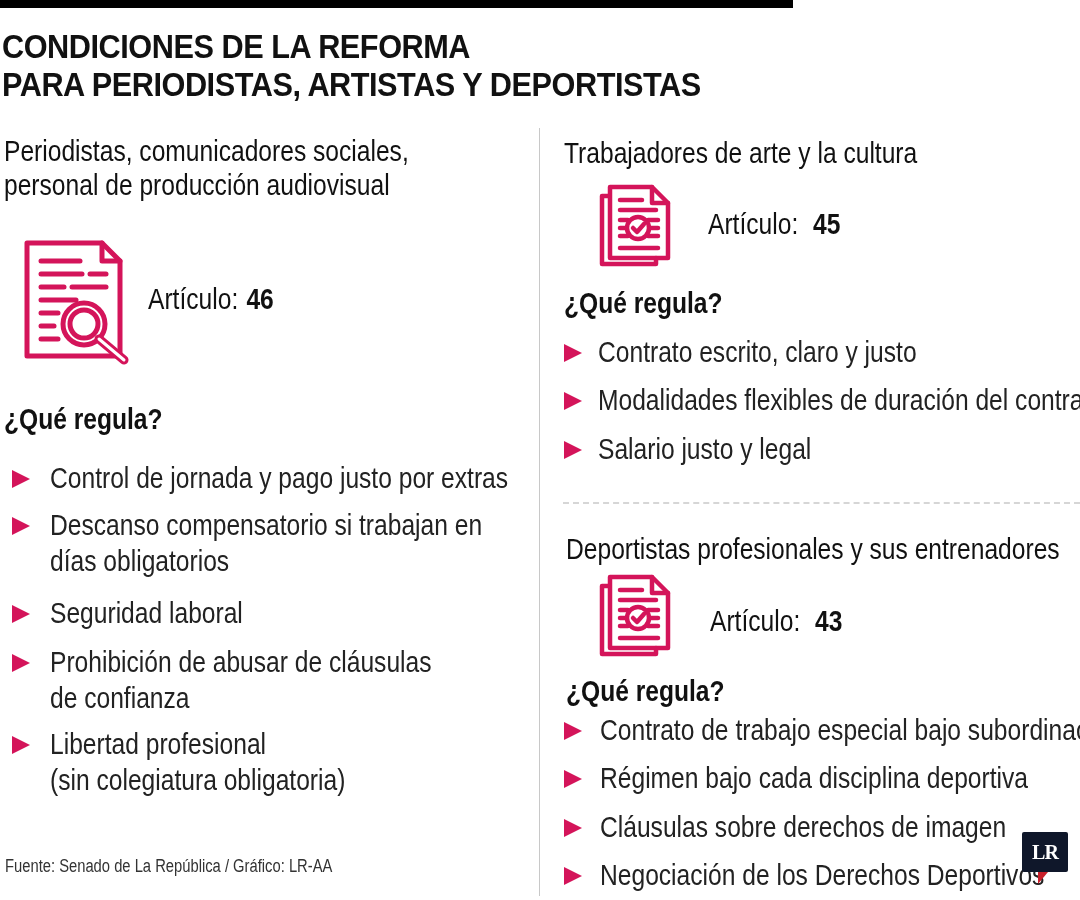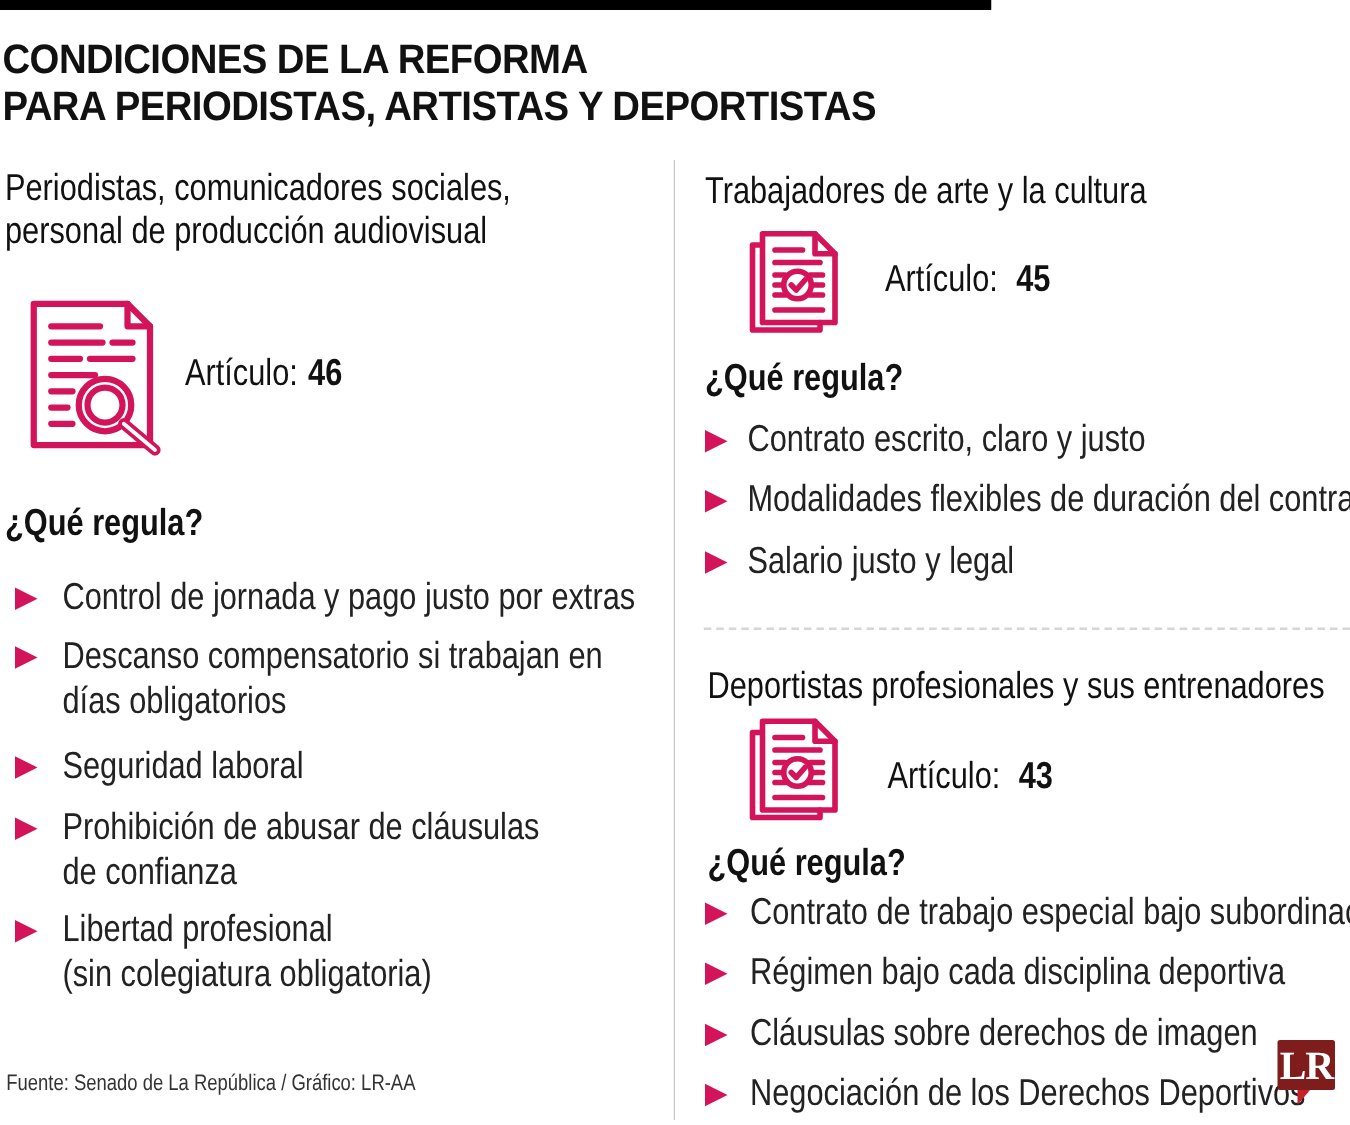--- a/index.html
+++ b/index.html
@@ -31,22 +31,22 @@
     ul.items li { position: relative; font-size: 30px; color: #222; }
     .tri {
       position: absolute; left: 0; width: 0; height: 0;
       border-top: 9px solid transparent; border-bottom: 9px solid transparent;
       border-left: 18px solid #d4145a;
     }
     .icon svg { display: block; }
     .source { position: absolute; left: 5px; top: 856px; font-size: 18px; color: #333; }
     .logo {
       position: absolute; left: 1022px; top: 832px; width: 46px; height: 40px;
-      background: #7f1d1d; border-radius: 2px; color: #fff;
-      font-family: "Liberation Serif", serif; font-weight: bold; font-size: 32px;
+      background: #0f172a; border-radius: 2px; color: #fff;
+      font-family: "Liberation Serif", serif; font-weight: bold; font-size: 20px;
       display: flex; align-items: center; justify-content: center; letter-spacing: -1px;
     }
     .logo::after {
       content: ""; position: absolute; left: 16px; bottom: -12px;
       border-left: 10px solid #c8202a; border-bottom: 12px solid transparent;
     }
   </style>
 </head>
 <body>
 

